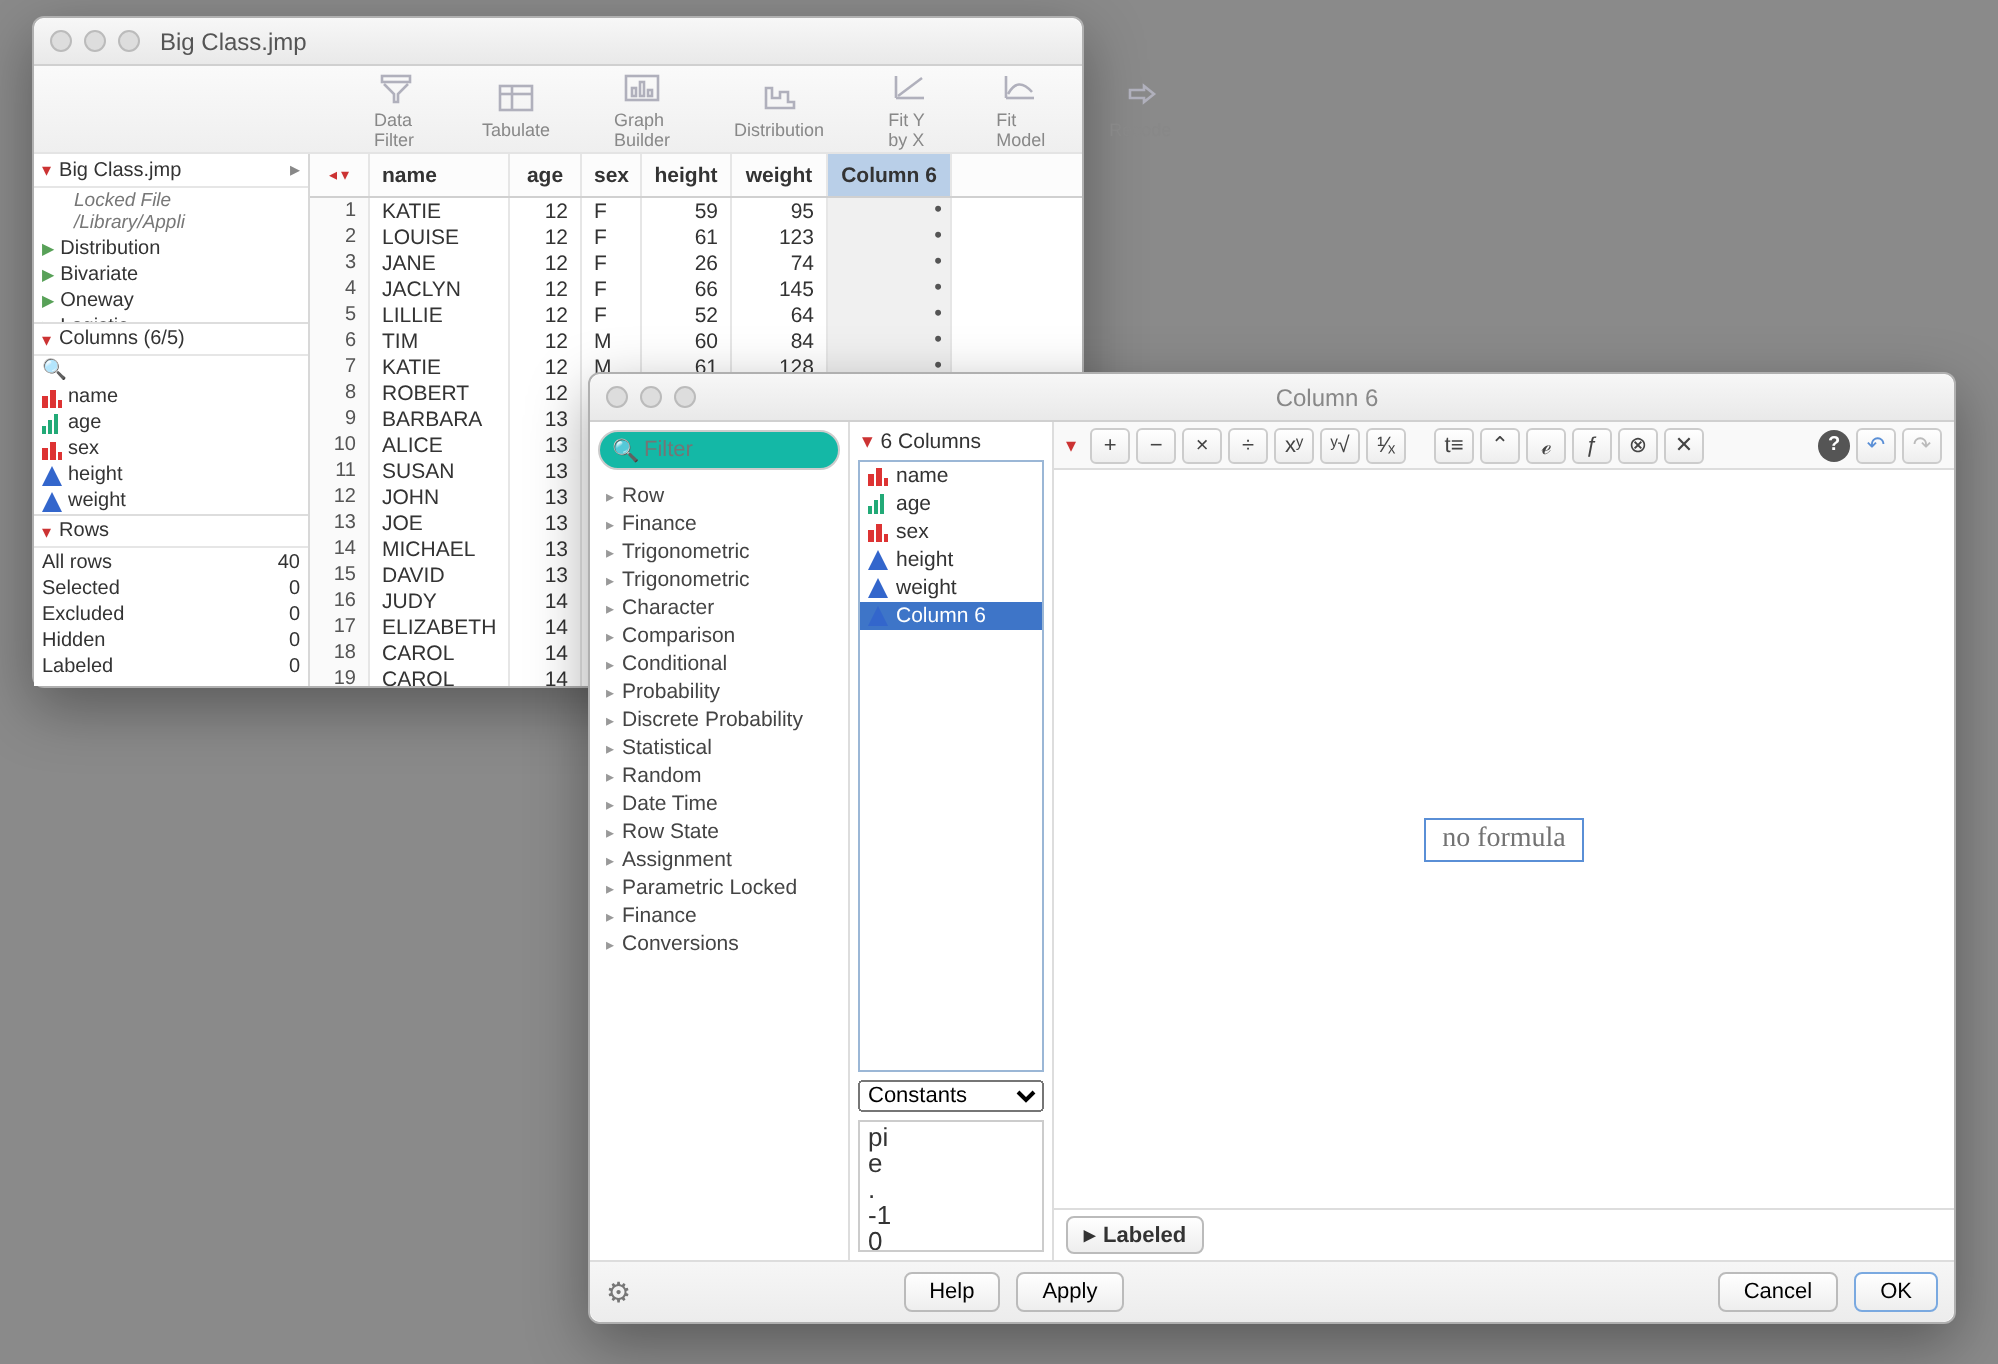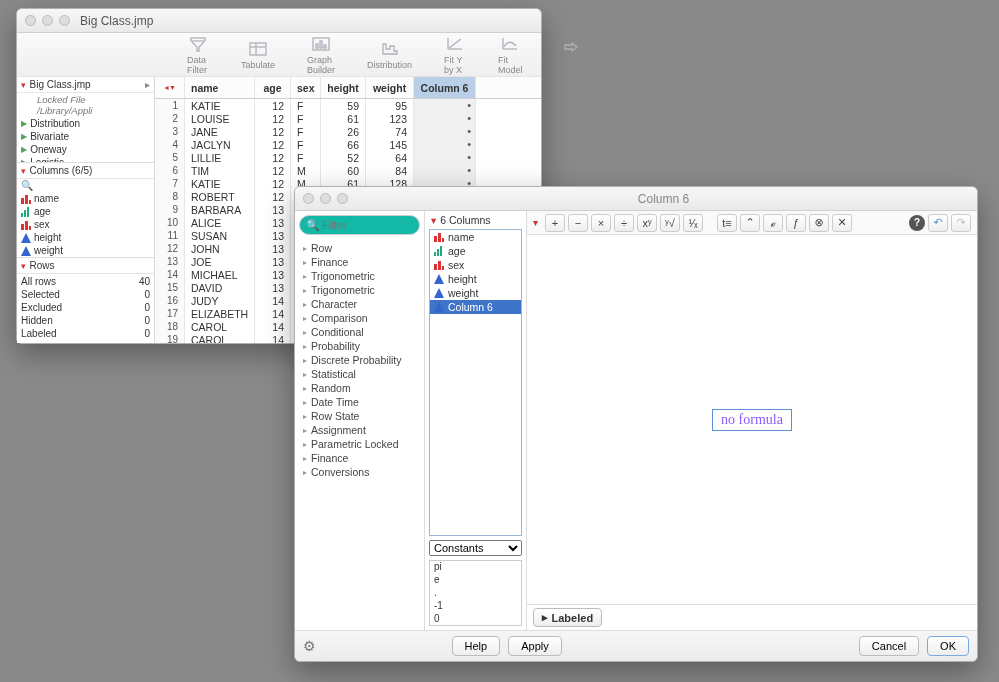--- a/index.html
+++ b/index.html
@@ -60,31 +60,31 @@
   .funclist .fitem { display:flex; align-items:center; gap:4px; padding:1px 8px; height:14px; font-size:10.5px; color:#444;}
   .funclist .fitem .chev { color:#999; font-size:8px;}
 
   .fw-colpanel { width:102px; border-right:1px solid #ddd; display:flex; flex-direction:column;}
   .fw-colpanel .hdr { display:flex; align-items:center; gap:4px; padding:3px 6px; font-size:10.5px;}
   .collist { flex:1; border:1px solid #9bb7d6; margin:0 4px; background:#fff; overflow:auto;}
   .collist .citem { display:flex; align-items:center; gap:4px; padding:1px 4px; height:14px; font-size:10.5px;}
   .collist .citem.sel { background:#3e75c8; color:#fff;}
   .constants { margin:4px; }
   .constants select { width:100%; font-size:11px;}
-  .constbox { margin:0 4px 4px; border:1px solid #ccc; height:66px; overflow:auto; background:#fff; font-size:10px;}
+  .constbox { margin:0 4px 4px; border:1px solid #ccc; height:66px; overflow:auto; background:#fff; font-size:13px;}
   .constbox div { padding:0 4px; height:13px;}
 
   .fw-editor { flex:1; display:flex; flex-direction:column;}
   .fw-toolbar { height:24px; border-bottom:1px solid #ddd; display:flex; align-items:center; gap:3px; padding:0 6px; background:#f9f9f9;}
   .fw-toolbar .disclose { color:#c33; font-size:10px; margin-right:4px;}
   .opbtn { width:20px; height:18px; border:1px solid #ccc; border-radius:3px; background:linear-gradient(#fff,#eee); display:flex; align-items:center; justify-content:center; font-size:11px; cursor:pointer; color:#444;}
   .spacer { flex:1;}
   .help-circle { width:16px;height:16px;border-radius:50%;background:#555;color:#fff;display:flex;align-items:center;justify-content:center;font-size:10px;font-weight:bold;}
   .canvas { flex:1; display:flex; align-items:center; justify-content:center; background:#fff;}
-  .noformula { border:1px solid #5a8fd6; padding:2px 8px; color:#8b5cf6; font-size:14px; font-family:"Times New Roman",serif;}
+  .noformula { border:1px solid #5a8fd6; padding:2px 8px; color:#737373; font-size:14px; font-family:"Times New Roman",serif;}
   .preview-row { height:26px; border-top:1px solid #ddd; display:flex; align-items:center; padding:0 6px;}
   .preview-btn { border:1px solid #bbb; border-radius:4px; padding:2px 8px; background:linear-gradient(#fff,#eee); font-weight:bold; font-size:11px; display:flex; align-items:center; gap:4px;}
 
   .fw-bottom { height:30px; display:flex; align-items:center; padding:0 8px; gap:8px; background:linear-gradient(#f6f6f6,#ececec); border-radius:0 0 6px 6px;}
   .fw-bottom .gear { color:#777; font-size:14px;}
   .push-right { margin-left:auto;}
   .btn { border:1px solid #bbb; border-radius:4px; padding:3px 12px; background:linear-gradient(#fff,#eee); font-size:11px; cursor:pointer;}
   .btn.primary { border-color:#7aa9e0;}
 
   svg.col-ico { width:10px; height:10px;}

